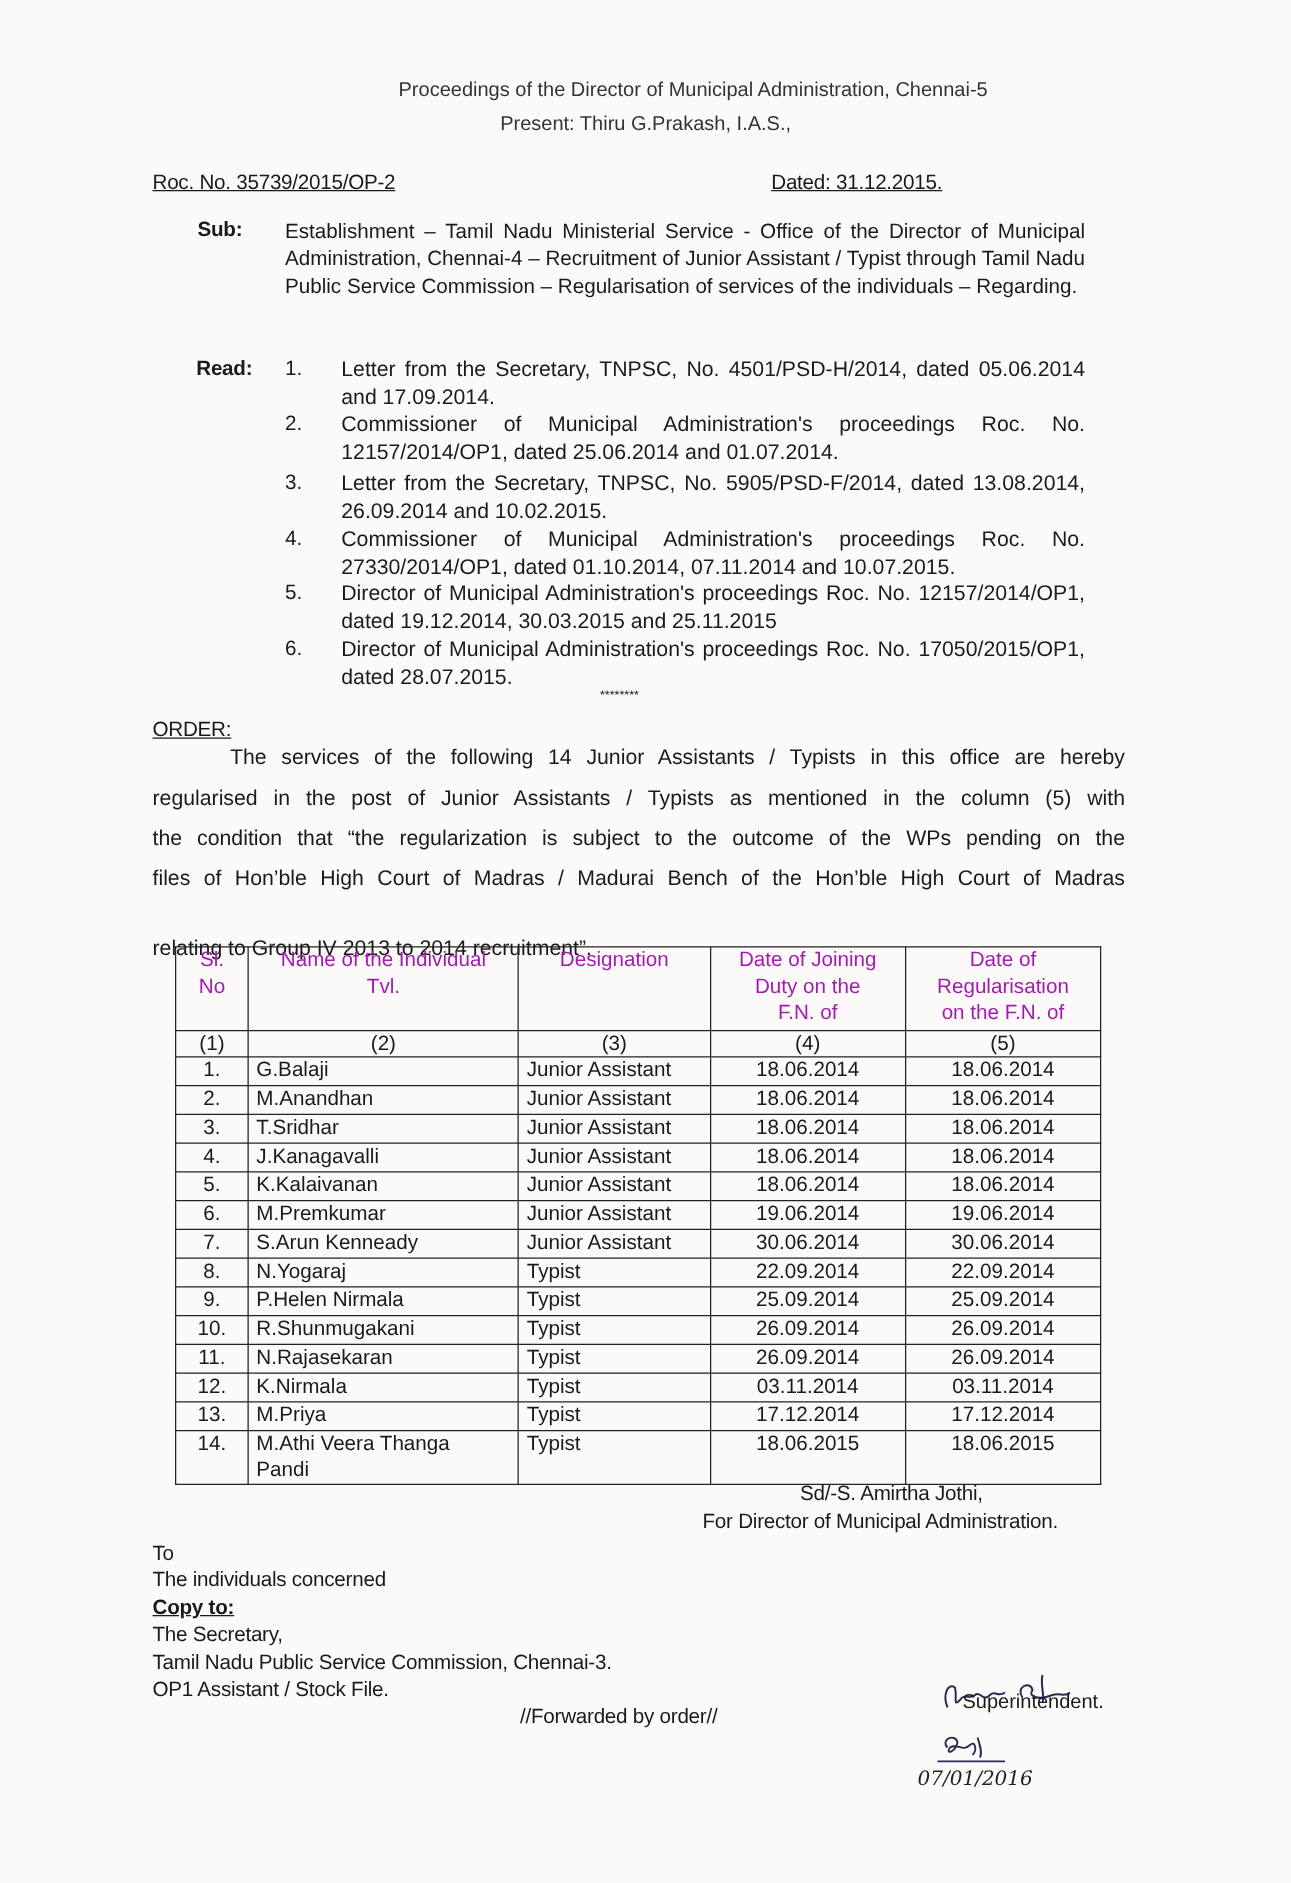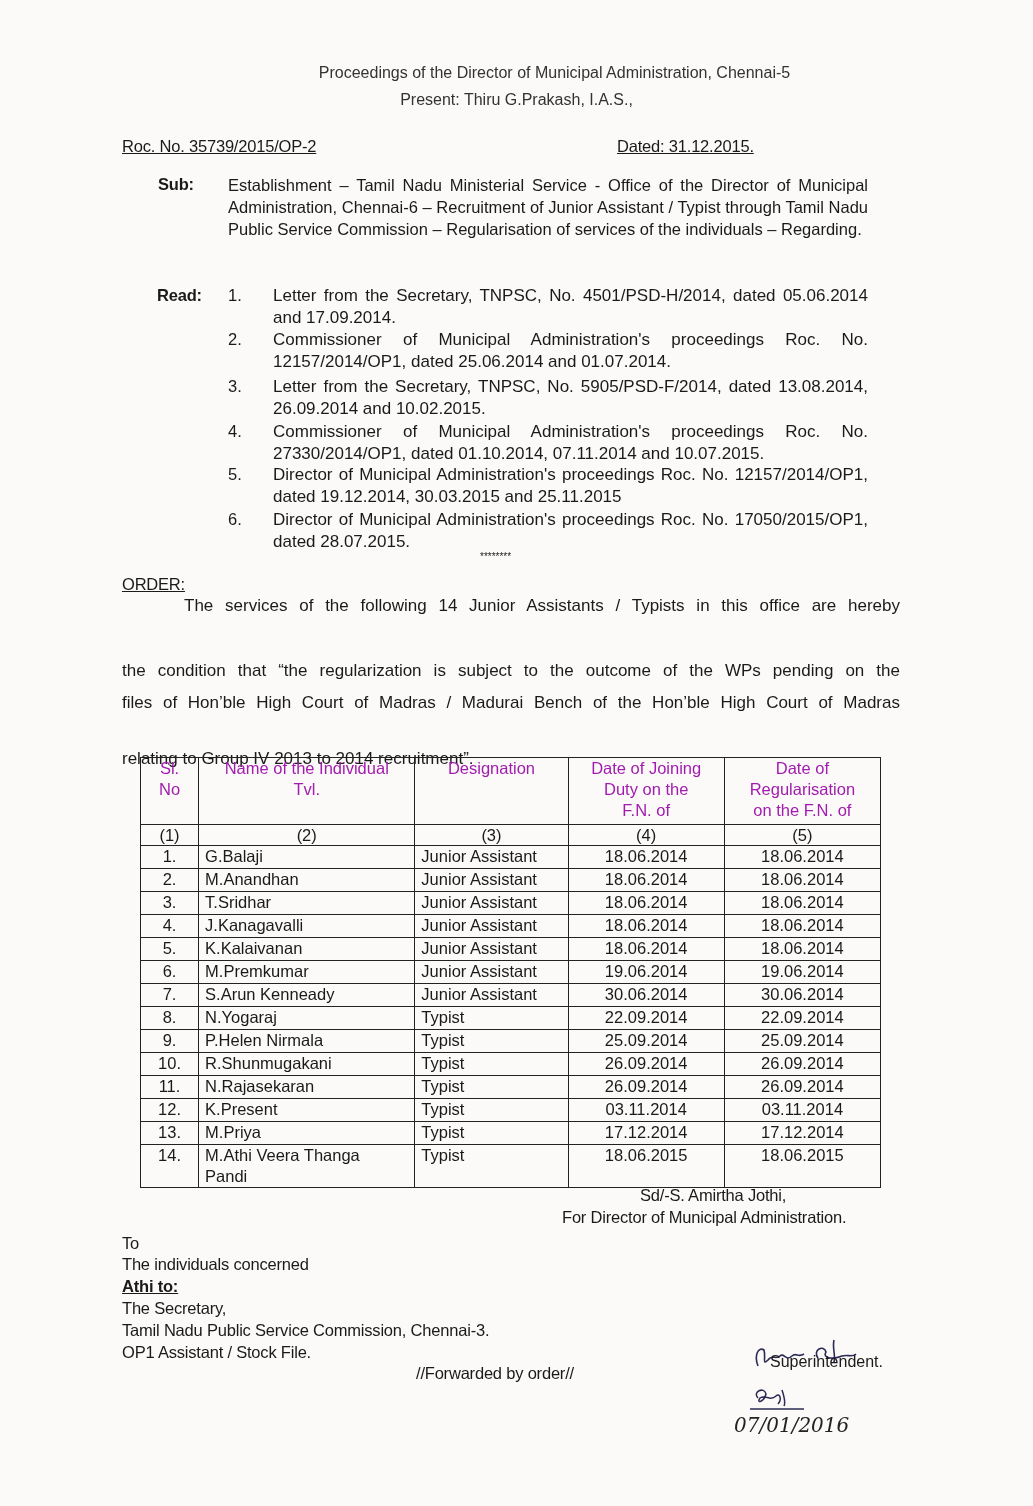--- a/index.html
+++ b/index.html
@@ -45,21 +45,21 @@
 
 <div class="page">
 
   <div class="center-line" style="top:64px;padding-left:38px;">Proceedings of the Director of Municipal Administration, Chennai-5</div>
   <div class="center-line" style="top:91px;">Present:  Thiru G.Prakash, I.A.S.,</div>
 
   <div class="abs txt u" style="left:122px; top:137px;">Roc. No. 35739/2015/OP-2</div>
   <div class="abs txt u" style="left:617px; top:137px;">Dated: 31.12.2015.</div>
 
   <div class="abs txt bold" style="left:158px; top:175px;">Sub:</div>
-  <div class="para" style="top:174px;">Establishment – Tamil Nadu Ministerial Service - Office of the Director of Municipal Administration, Chennai-6 – Recruitment of Junior Assistant / Typist through Tamil Nadu Public Service Commission – Regularisation of services of the individuals – Regarding.</div>
+  <div class="para" style="top:174px;">Establishment – Tamil Nadu Ministerial Service - Office of the Director of Municipal Administration, Chennai-4 – Recruitment of Junior Assistant / Typist through Tamil Nadu Public Service Commission – Regularisation of services of the individuals – Regarding.</div>
 
   <div class="abs txt bold" style="left:157px; top:286px;">Read:</div>
 
   <div class="read-num" style="top:286px;">1.</div>
   <div class="read-text" style="top:285px;">Letter from the Secretary, TNPSC, No. 4501/PSD-H/2014, dated 05.06.2014 and 17.09.2014.</div>
 
   <div class="read-num" style="top:330px;">2.</div>
   <div class="read-text" style="top:329px;">Commissioner of Municipal Administration's proceedings Roc. No. 12157/2014/OP1, dated 25.06.2014 and 01.07.2014.</div>
 
   <div class="read-num" style="top:377px;">3.</div>
@@ -71,20 +71,21 @@
   <div class="read-num" style="top:465px;">5.</div>
   <div class="read-text" style="top:464px;">Director of Municipal Administration's proceedings Roc. No. 12157/2014/OP1, dated 19.12.2014, 30.03.2015 and 25.11.2015</div>
 
   <div class="read-num" style="top:510px;">6.</div>
   <div class="read-text" style="top:509px;">Director of Municipal Administration's proceedings Roc. No. 17050/2015/OP1, dated 28.07.2015.</div>
 
   <div class="abs" style="left:480px; top:551px; font-size:10px; letter-spacing:0px;">********</div>
 
   <div class="abs txt u" style="left:122px; top:575px;">ORDER:</div>
   <div class="order-line" style="top:596px; left:184px; width:716px;">The services of the following 14 Junior Assistants / Typists in this office  are hereby</div>
+  <div class="order-line" style="top:629px;">regularised in the post of  Junior Assistants / Typists  as mentioned in the column (5) with</div>
   <div class="order-line" style="top:661px;">the condition that  “the regularization is subject to the outcome of the WPs pending on the</div>
   <div class="order-line" style="top:693px;">files of Hon’ble High Court of Madras / Madurai Bench of the Hon’ble High Court of Madras</div>
   <div class="order-line last" style="top:726px;">relating to Group IV 2013 to 2014 recruitment”.</div>
 
   <table class="regtable">
     <thead>
       <tr>
         <th class="c1" style="height:66px;">
           <div>Sl.</div>
           <div>No</div>
@@ -301,21 +302,21 @@
           </td>
           <td class="c5">
             <div>26.09.2014</div>
           </td>
         </tr>
         <tr class="datarow">
           <td class="c1">
             <div>12.</div>
           </td>
           <td class="c2">
-            <div>K.Present</div>
+            <div>K.Nirmala</div>
           </td>
           <td class="c3">
             <div>Typist</div>
           </td>
           <td class="c4">
             <div>03.11.2014</div>
           </td>
           <td class="c5">
             <div>03.11.2014</div>
           </td>
@@ -356,33 +357,33 @@
           </td>
         </tr>
       </tbody>
   </table>
 
   <div class="abs txt" style="left:640px; top:1186px;">Sd/-S. Amirtha Jothi,</div>
   <div class="abs txt" style="left:562px; top:1208px;">For Director of Municipal Administration.</div>
 
   <div class="abs txt" style="left:122px; top:1234px;">To</div>
   <div class="abs txt" style="left:122px; top:1255px;">The individuals concerned</div>
-  <div class="abs txt bold u" style="left:122px; top:1277px;">Athi to:</div>
+  <div class="abs txt bold u" style="left:122px; top:1277px;">Copy to:</div>
   <div class="abs txt" style="left:122px; top:1299px;">The Secretary,</div>
   <div class="abs txt" style="left:122px; top:1321px;">Tamil Nadu Public Service Commission, Chennai-3.</div>
   <div class="abs txt" style="left:122px; top:1343px;">OP1 Assistant / Stock File.</div>
 
   <div class="abs txt" style="left:416px; top:1364px;">//Forwarded by order//</div>
 
   <svg class="abs" style="left:752px; top:1336px;" width="120" height="40">
     <path d="M6,30 C2,20 6,10 12,14 C14,22 10,30 16,24 C20,18 24,24 28,20 C32,16 34,26 40,20 C44,16 46,22 52,18" stroke="#2a2a55" stroke-width="1.6" fill="none"></path>
     <path d="M66,22 C60,14 72,8 74,16 C70,22 80,24 90,20 C96,18 100,22 104,18" stroke="#2a2a55" stroke-width="1.6" fill="none"></path>
     <path d="M82,4 C80,12 84,20 82,26" stroke="#2a2a55" stroke-width="1.6" fill="none"></path>
   </svg>
   <div class="abs" style="left:770px; top:1353px; font-size:16px;">Superintendent.</div>
 
   <svg class="abs" style="left:748px; top:1384px;" width="60" height="28">
     <path d="M10,14 C4,8 16,2 18,10 C16,18 8,20 12,14 C18,10 22,18 28,12 C32,8 34,16 30,20 M34,6 C36,12 38,18 36,22" stroke="#2a2a55" stroke-width="1.5" fill="none"></path>
     <line x1="2" y1="25" x2="56" y2="25" stroke="#2a2a55" stroke-width="1.4"></line>
   </svg>
-  <div class="abs sig" style="left:734px; top:1413px; font-size:20px;">07/01/2016</div>
+  <div class="abs sig" style="left:734px; top:1413px; font-size:16px;">07/01/2016</div>
 
 </div>
 
 </body></html>

